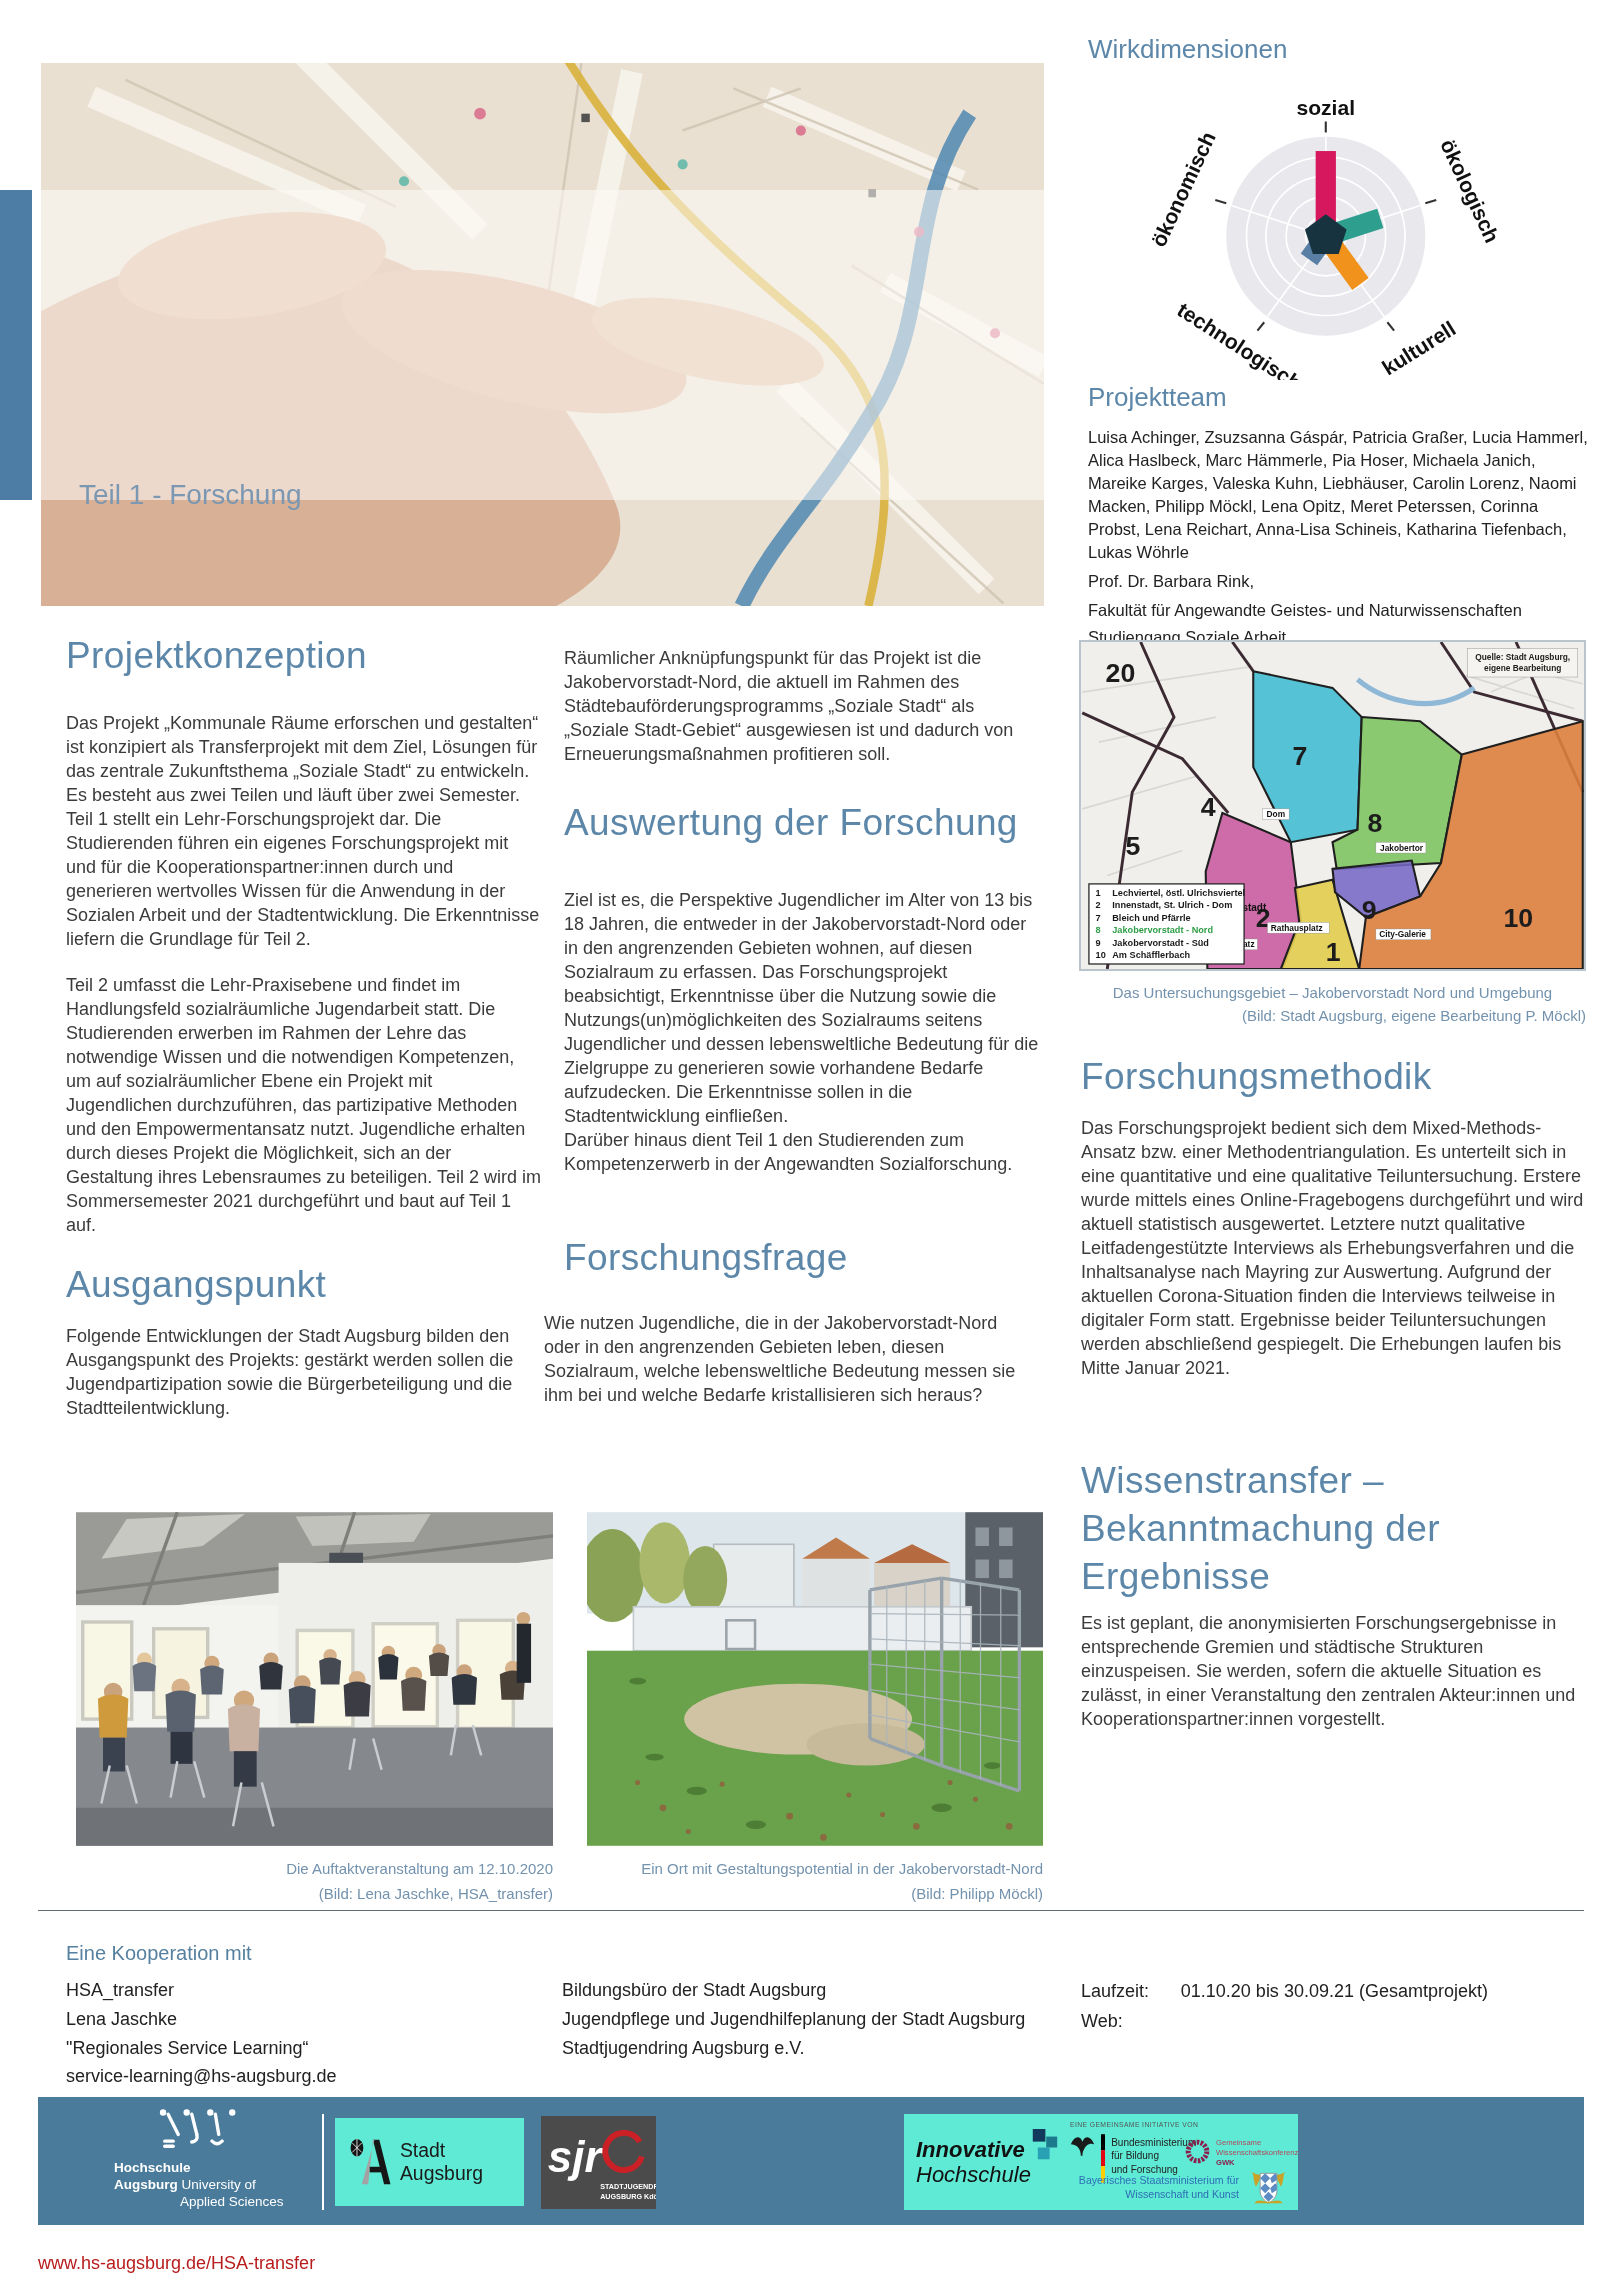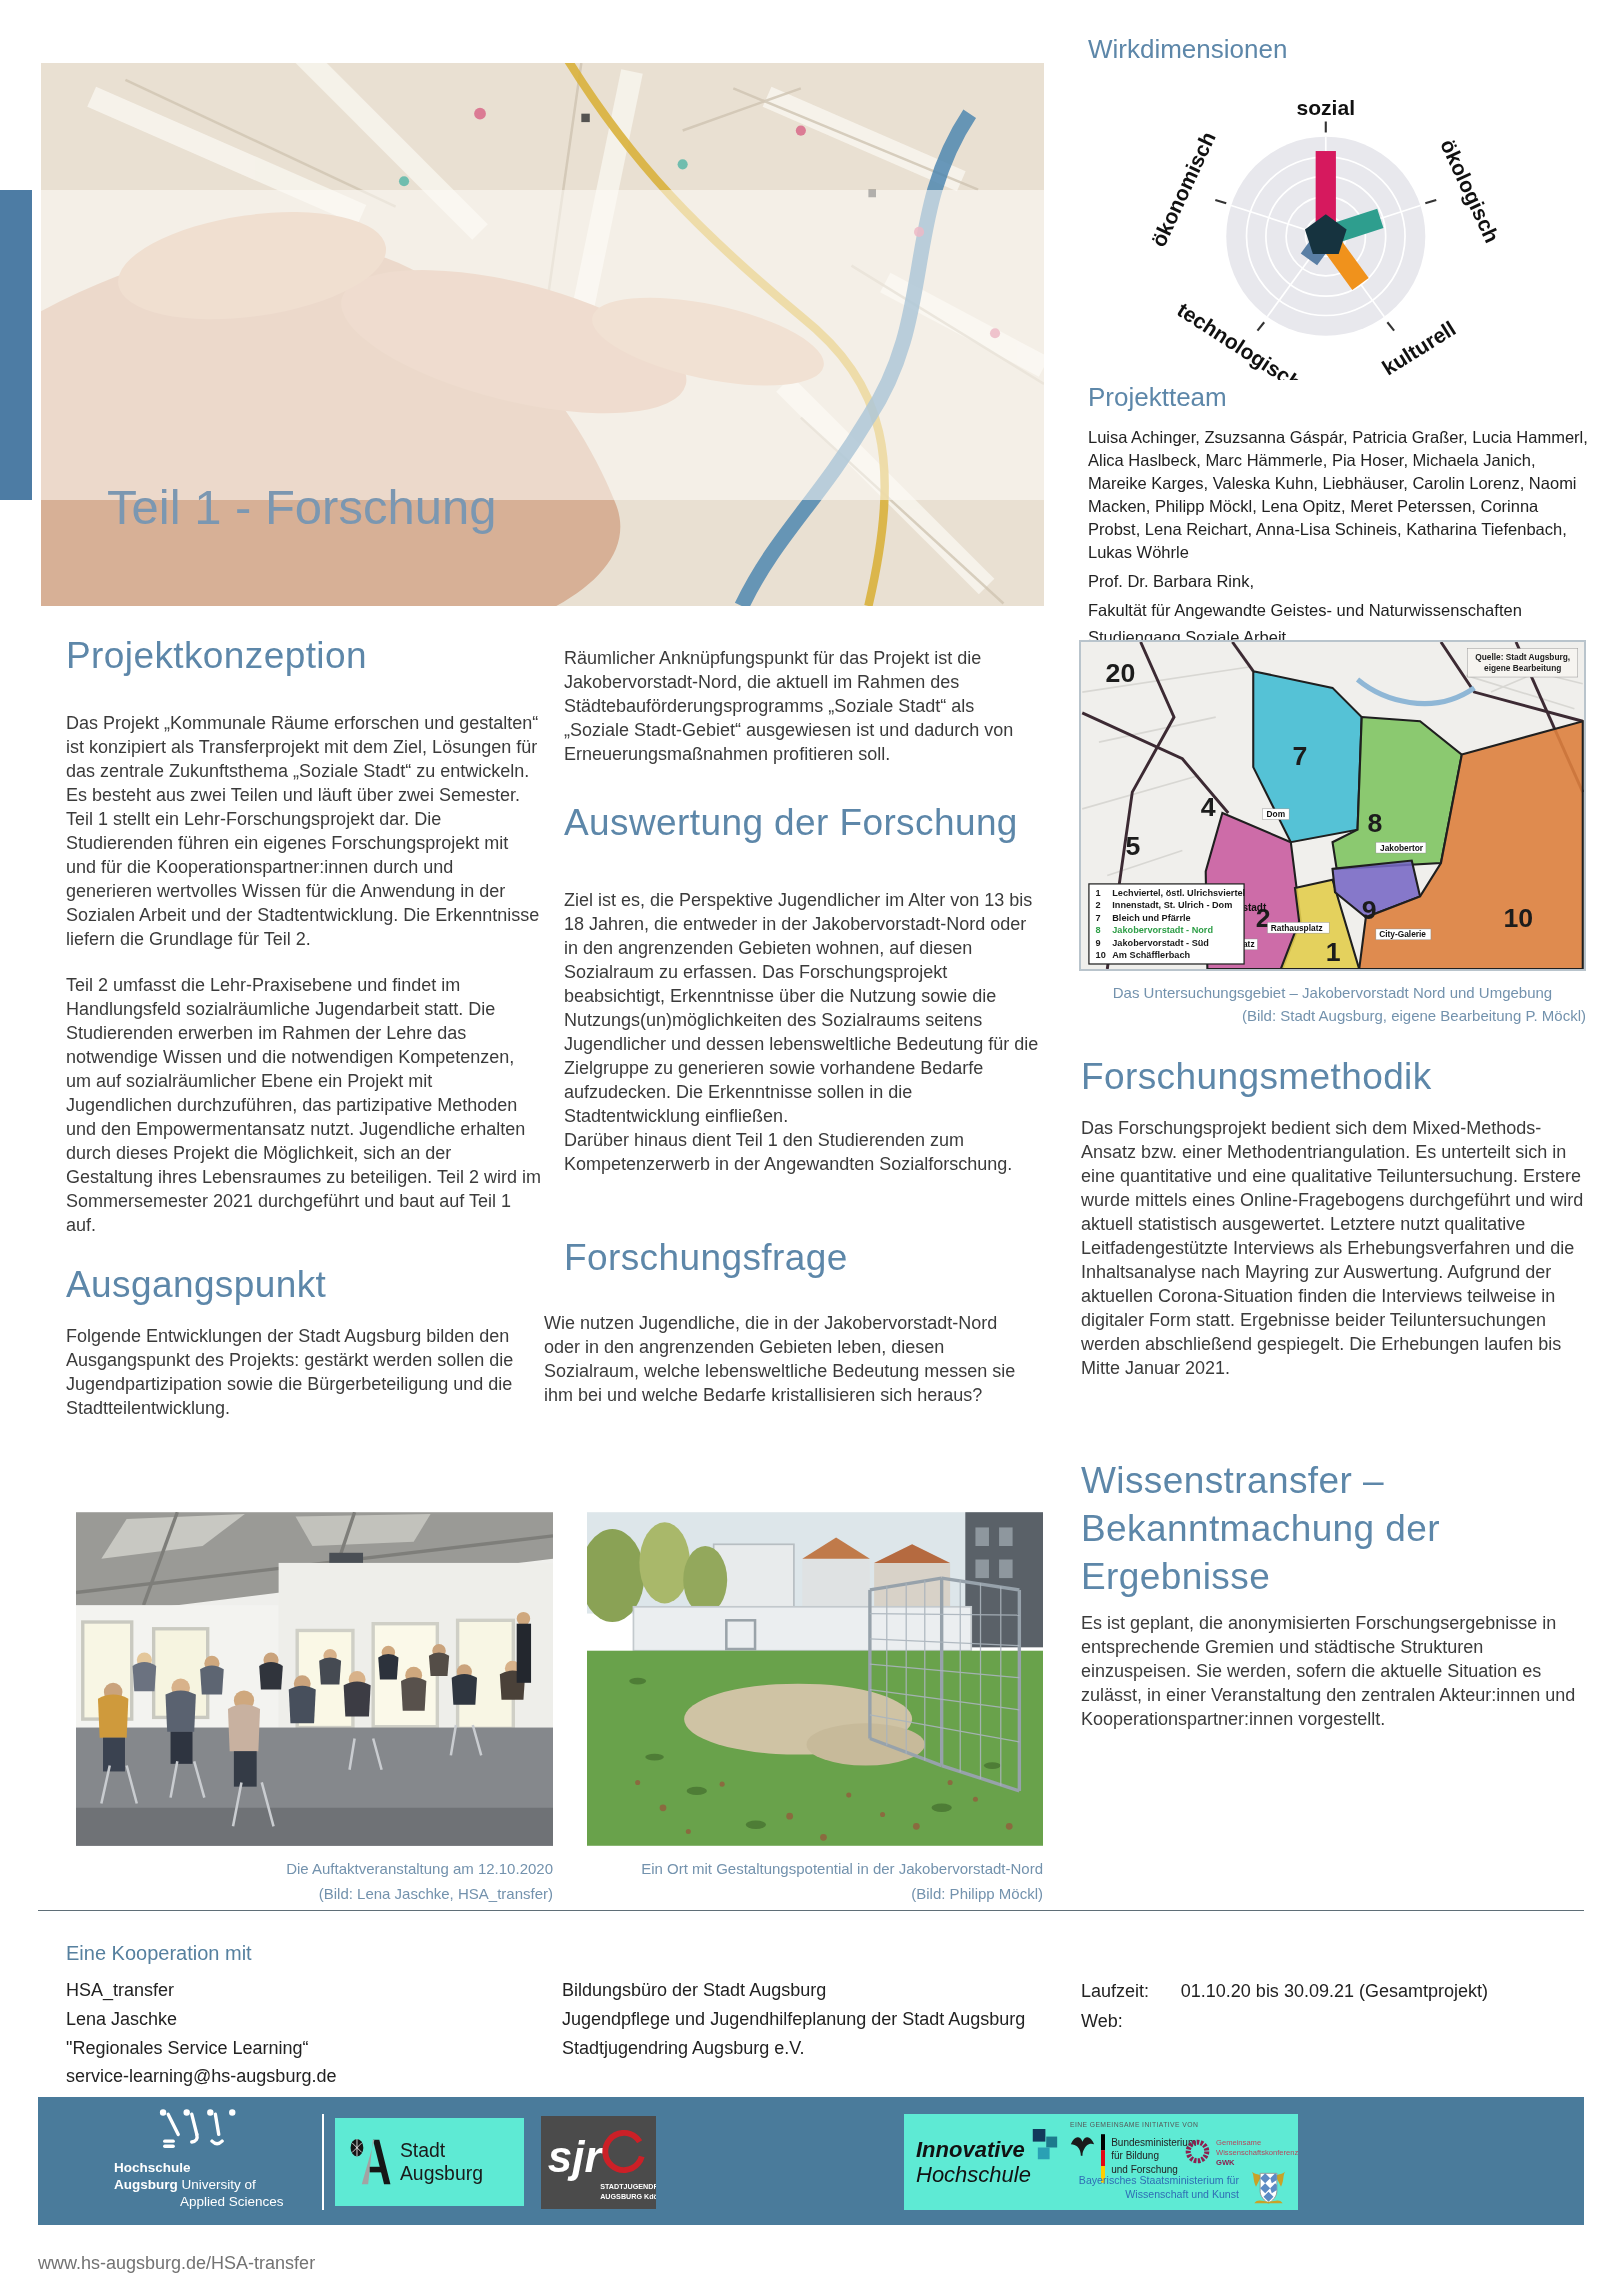--- a/index.html
+++ b/index.html
@@ -11,29 +11,29 @@
   .sub-h{color:#5d87a9;font-size:26px;}
   .body-t{font-size:18px;line-height:24px;color:#3b3b3b;}
   .body-t p{margin:0;}
   .body-t p + p{margin-top:22px;}
   .team-t{font-size:16.5px;line-height:23px;color:#222;}
   .team-t p{margin:0;}
   .caption{font-size:15px;line-height:25px;color:#7392ad;text-align:right;}
   .hero{left:41px;top:63px;width:1003px;height:543px;overflow:hidden;}
   .hero-overlay{left:0;top:127px;width:1003px;height:310px;background:rgba(253,251,248,0.55);}
   .hero-title{left:54px;top:144px;width:845px;font-size:38px;line-height:66px;font-weight:700;color:#567fa4;}
-  .hero-sub{left:66px;top:416px;font-size:49px;color:#7b97b1;}
+  .hero-sub{left:38px;top:416px;font-size:28px;color:#7b97b1;}
   .accent-bar{left:0;top:190px;width:32px;height:310px;background:#4d7ca4;}
   .divider{left:38px;top:1910px;width:1546px;height:0;border-top:1.7px solid #5f6e77;}
   .footbar{left:38px;top:2097px;width:1546px;height:128px;background:#4a7b9b;}
   .whitebox{position:absolute;background:#5eead4;}
   .foot-t{font-size:18px;line-height:28px;color:#222;}
   .foot-t p{margin:0 0 0.8px 0;}
   .lauf-grid{display:grid;grid-template-columns:93px 1fr;column-gap:6.8px;font-size:18px;line-height:30px;color:#222;}
-  .url{color:#737373;font-size:18px;}
+  .url{color:#b91c1c;font-size:18px;}
   svg text{font-family:"Liberation Sans",sans-serif;}
 </style>
 </head>
 <body>
 
 <div class="abs accent-bar"></div>
 
 <div class="abs hero">
   <svg width="1003" height="543" viewBox="0 0 1188 643" preserveAspectRatio="none">
     <rect x="0" y="0" width="1188" height="643" fill="#e9e0d2"></rect>

